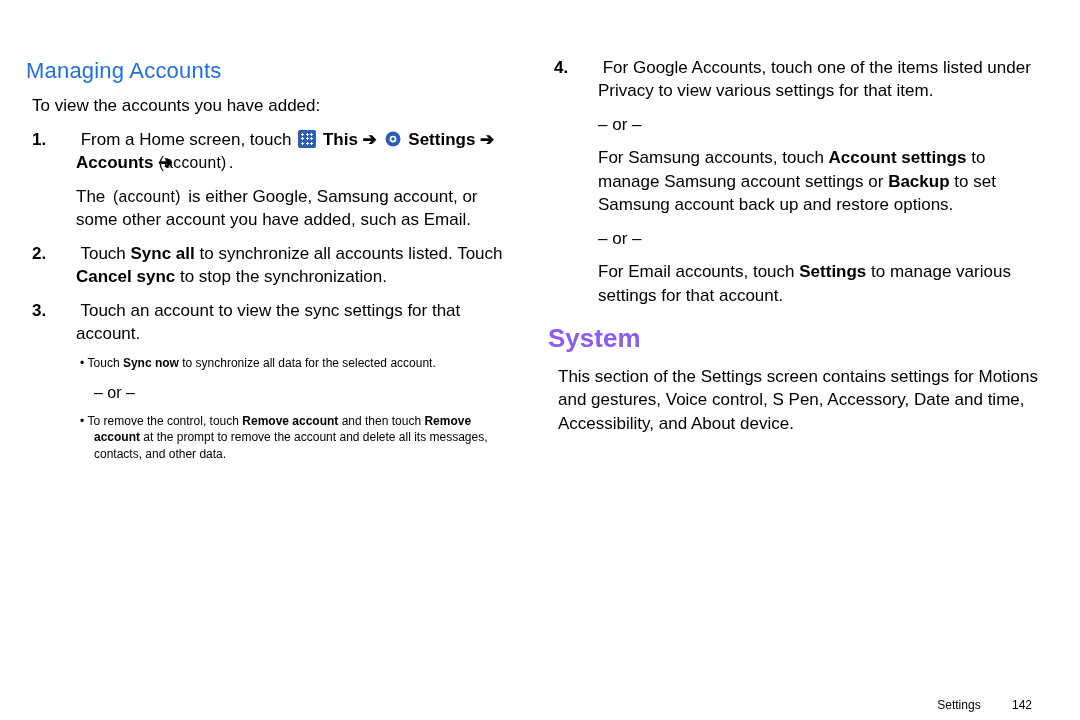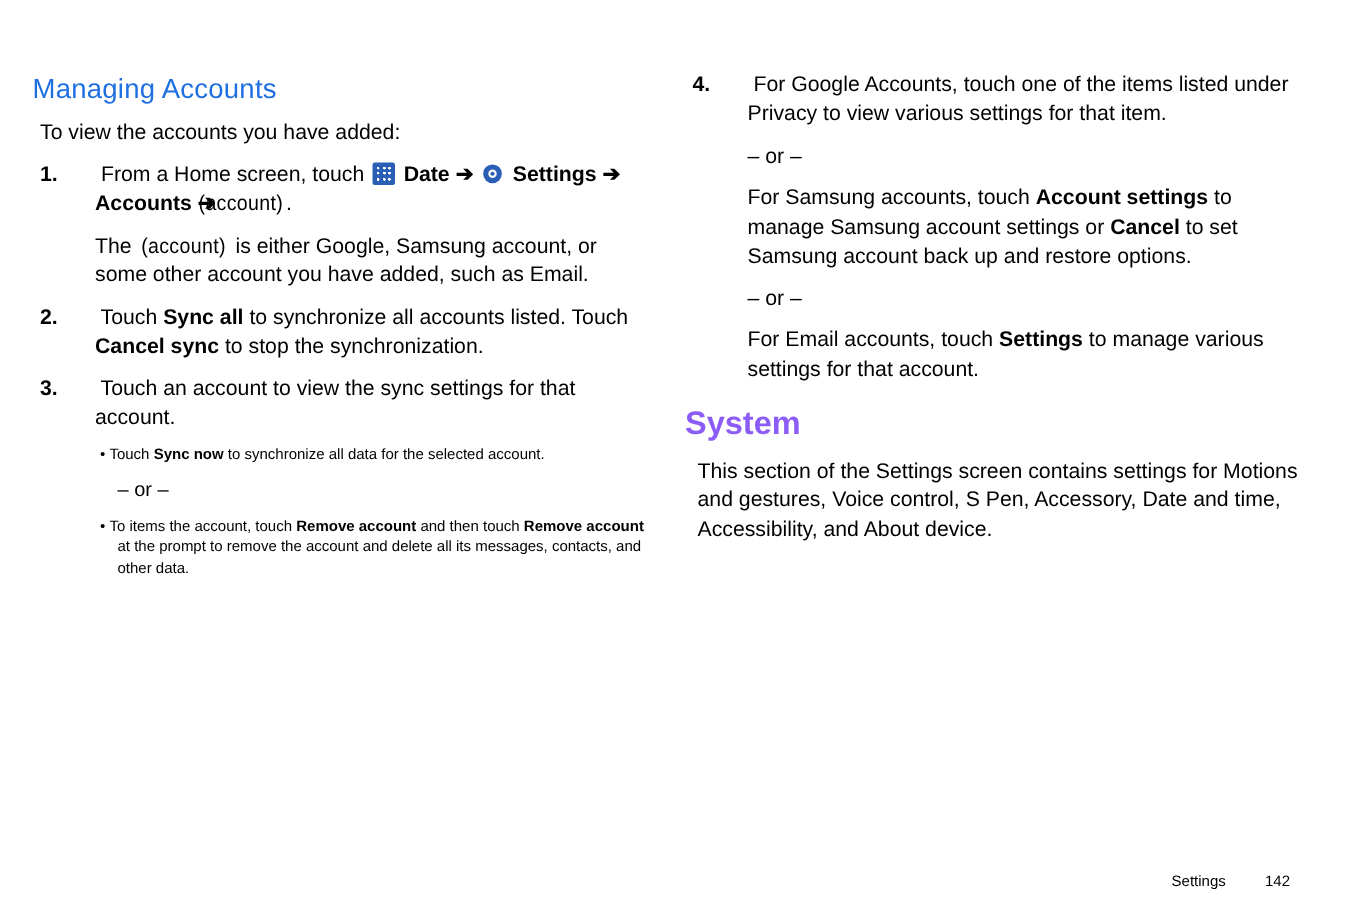--- a/index.html
+++ b/index.html
@@ -135,21 +135,21 @@
 <div class="page">
 
   <div class="col">
     <h2 class="h-sub">Managing Accounts</h2>
     <p class="intro">To view the accounts you have added:</p>
 
     <p class="step-flow">
       <span class="num">1.</span>
       <span>From a Home screen, touch</span>
       <span class="icon grid-icon"></span>
-      <b>Date</b>
+      <b>This</b>
       <span class="arrow">➔</span>
       <span class="icon gear-icon">
         <svg viewBox="0 0 24 24">
             <circle cx="12" cy="12" r="10" fill="#2a5fb5"></circle>
             <circle cx="12" cy="12" r="4.5" fill="#fff"></circle>
             <circle cx="12" cy="12" r="2.2" fill="#2a5fb5"></circle>
           </svg>
       </span>
       <b>Settings</b>
       <b class="arrow">➔</b>
@@ -173,32 +173,32 @@
       <span class="num">3.</span>
       <span>Touch an account to view the sync settings for that account.</span>
     </p>
 
     <p class="bullet narrow">
       •&nbsp;<span>Touch </span><b>Sync now</b><span> to synchronize all data for the selected account.</span>
     </p>
     <p class="bullet-sub narrow">– or –</p>
 
     <p class="bullet narrow">
-      •&nbsp;<span>To items the account, touch </span><b>Remove account</b><span> and then touch </span><b>Remove account</b><span> at the prompt to remove the account and delete all its messages, contacts, and other data.</span>
+      •&nbsp;<span>To remove the control, touch </span><b>Remove account</b><span> and then touch </span><b>Remove account</b><span> at the prompt to remove the account and delete all its messages, contacts, and other data.</span>
     </p>
   </div>
 
   <div class="col">
     <p class="step">
       <span class="num">4.</span>
       <span>For Google Accounts, touch one of the items listed under Privacy to view various settings for that item.</span>
     </p>
     <p class="cont">– or –</p>
     <p class="cont">
-      <span>For Samsung accounts, touch </span><b>Account settings</b><span> to manage Samsung account settings or </span><b>Cancel</b><span> to set Samsung account back up and restore options.</span>
+      <span>For Samsung accounts, touch </span><b>Account settings</b><span> to manage Samsung account settings or </span><b>Backup</b><span> to set Samsung account back up and restore options.</span>
     </p>
     <p class="cont">– or –</p>
     <p class="cont">
       <span>For Email accounts, touch </span><b>Settings</b><span> to manage various settings for that account.</span>
     </p>
 
     <h1 class="h-main">System</h1>
     <p style="margin:0 0 0 10px">This section of the Settings screen contains settings for Motions and gestures, Voice control, S Pen, Accessory, Date and time, Accessibility, and About device.</p>
   </div>
 

